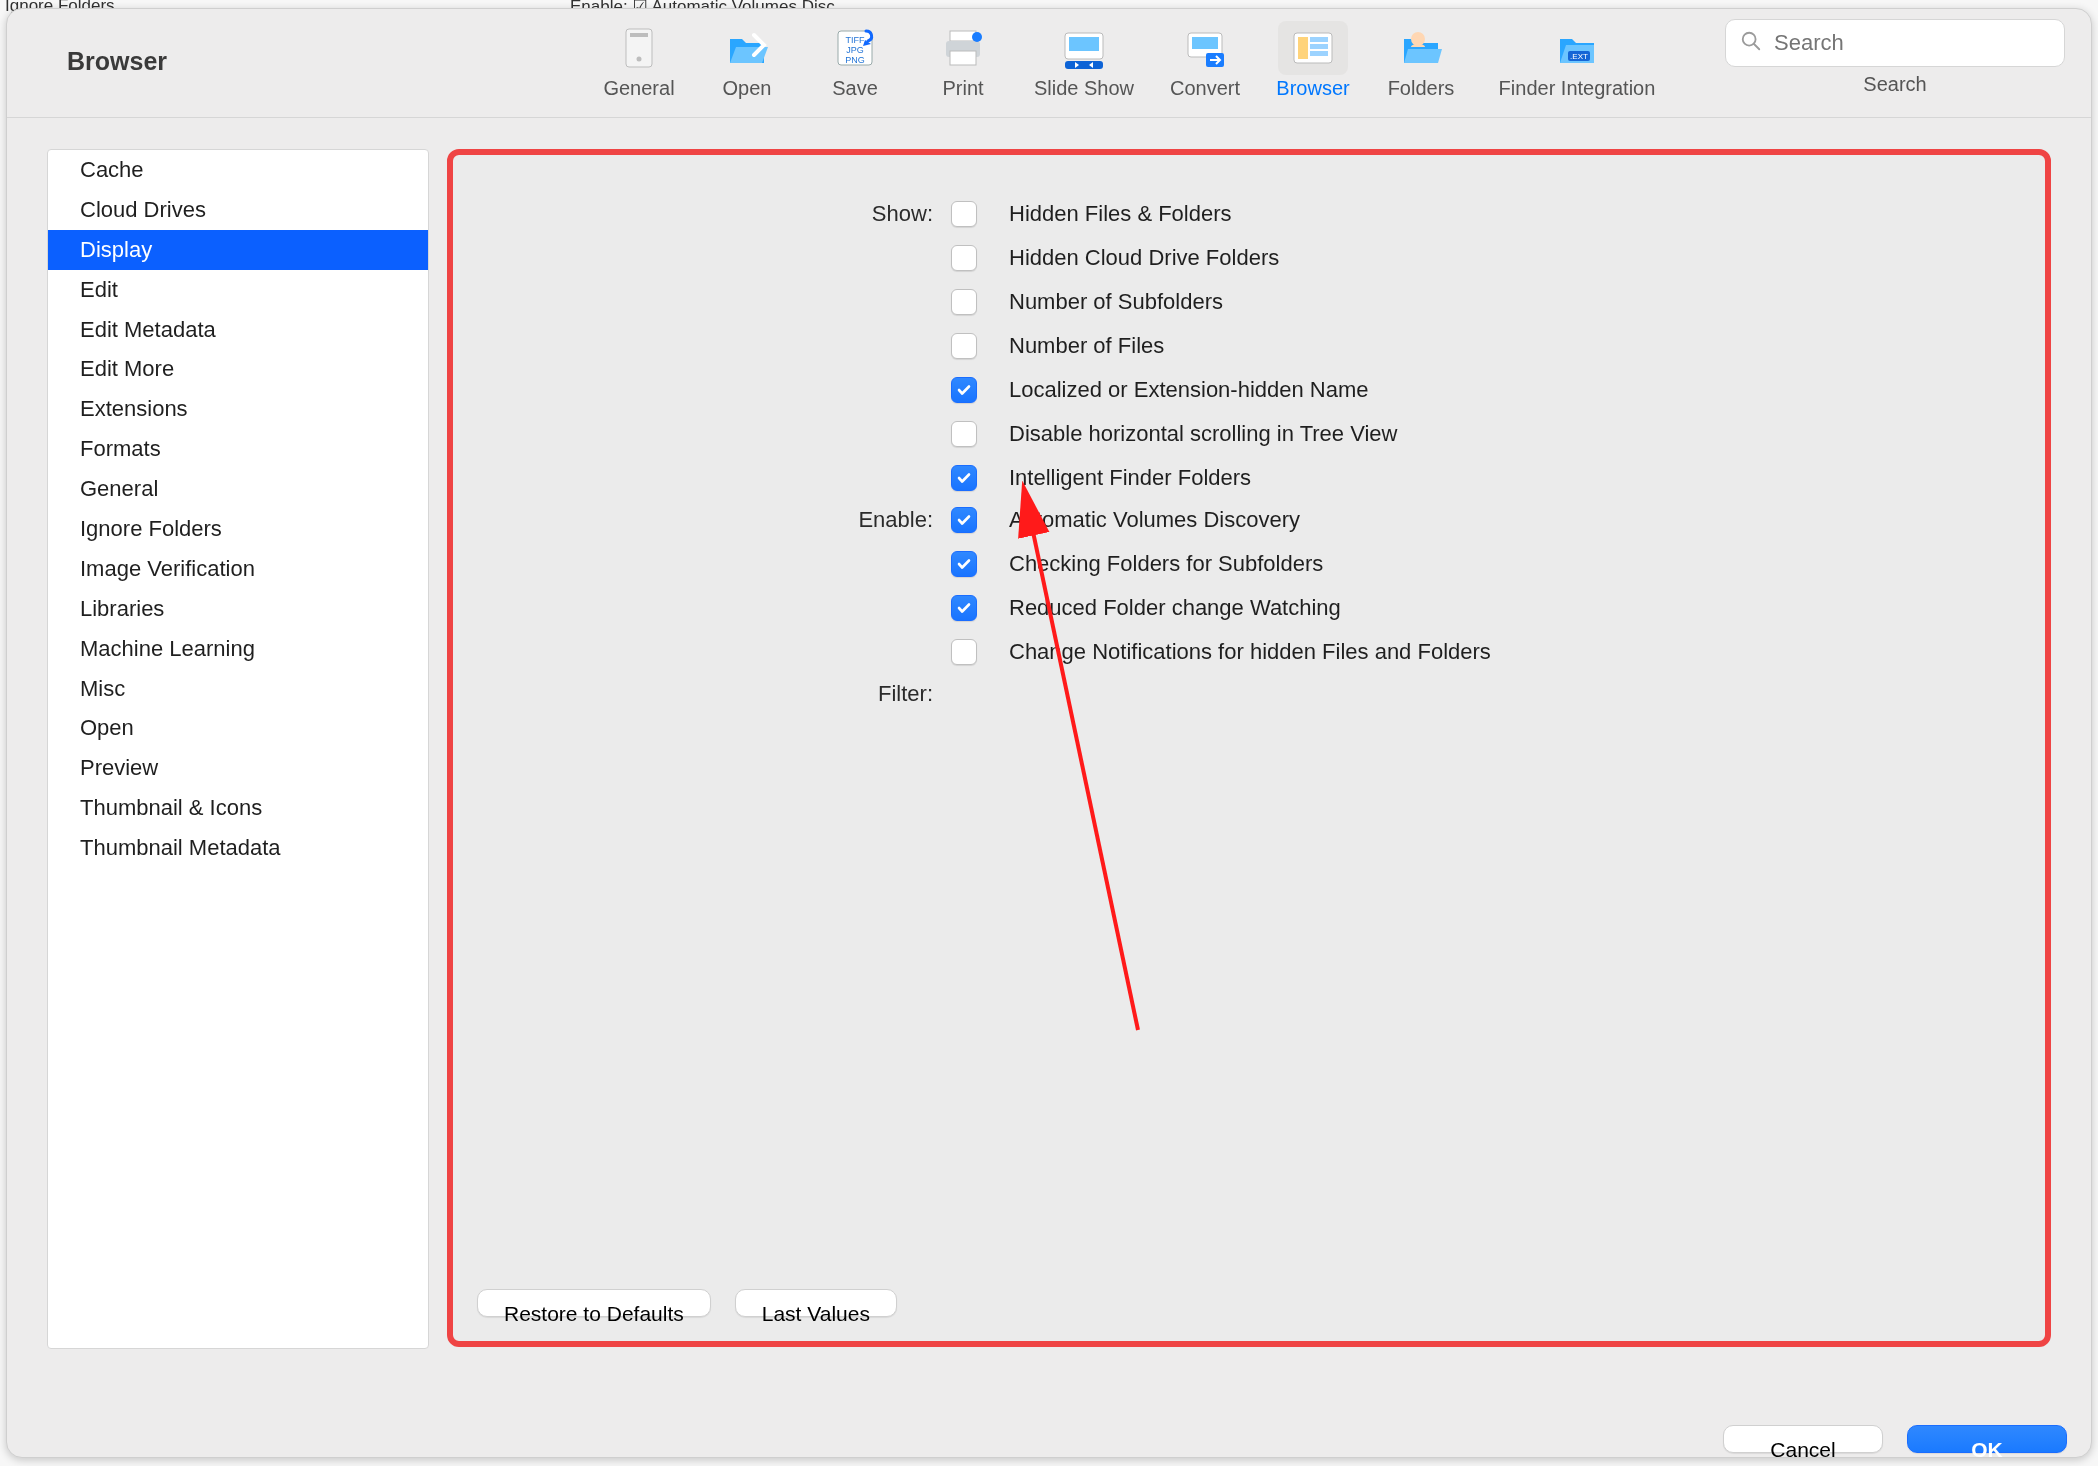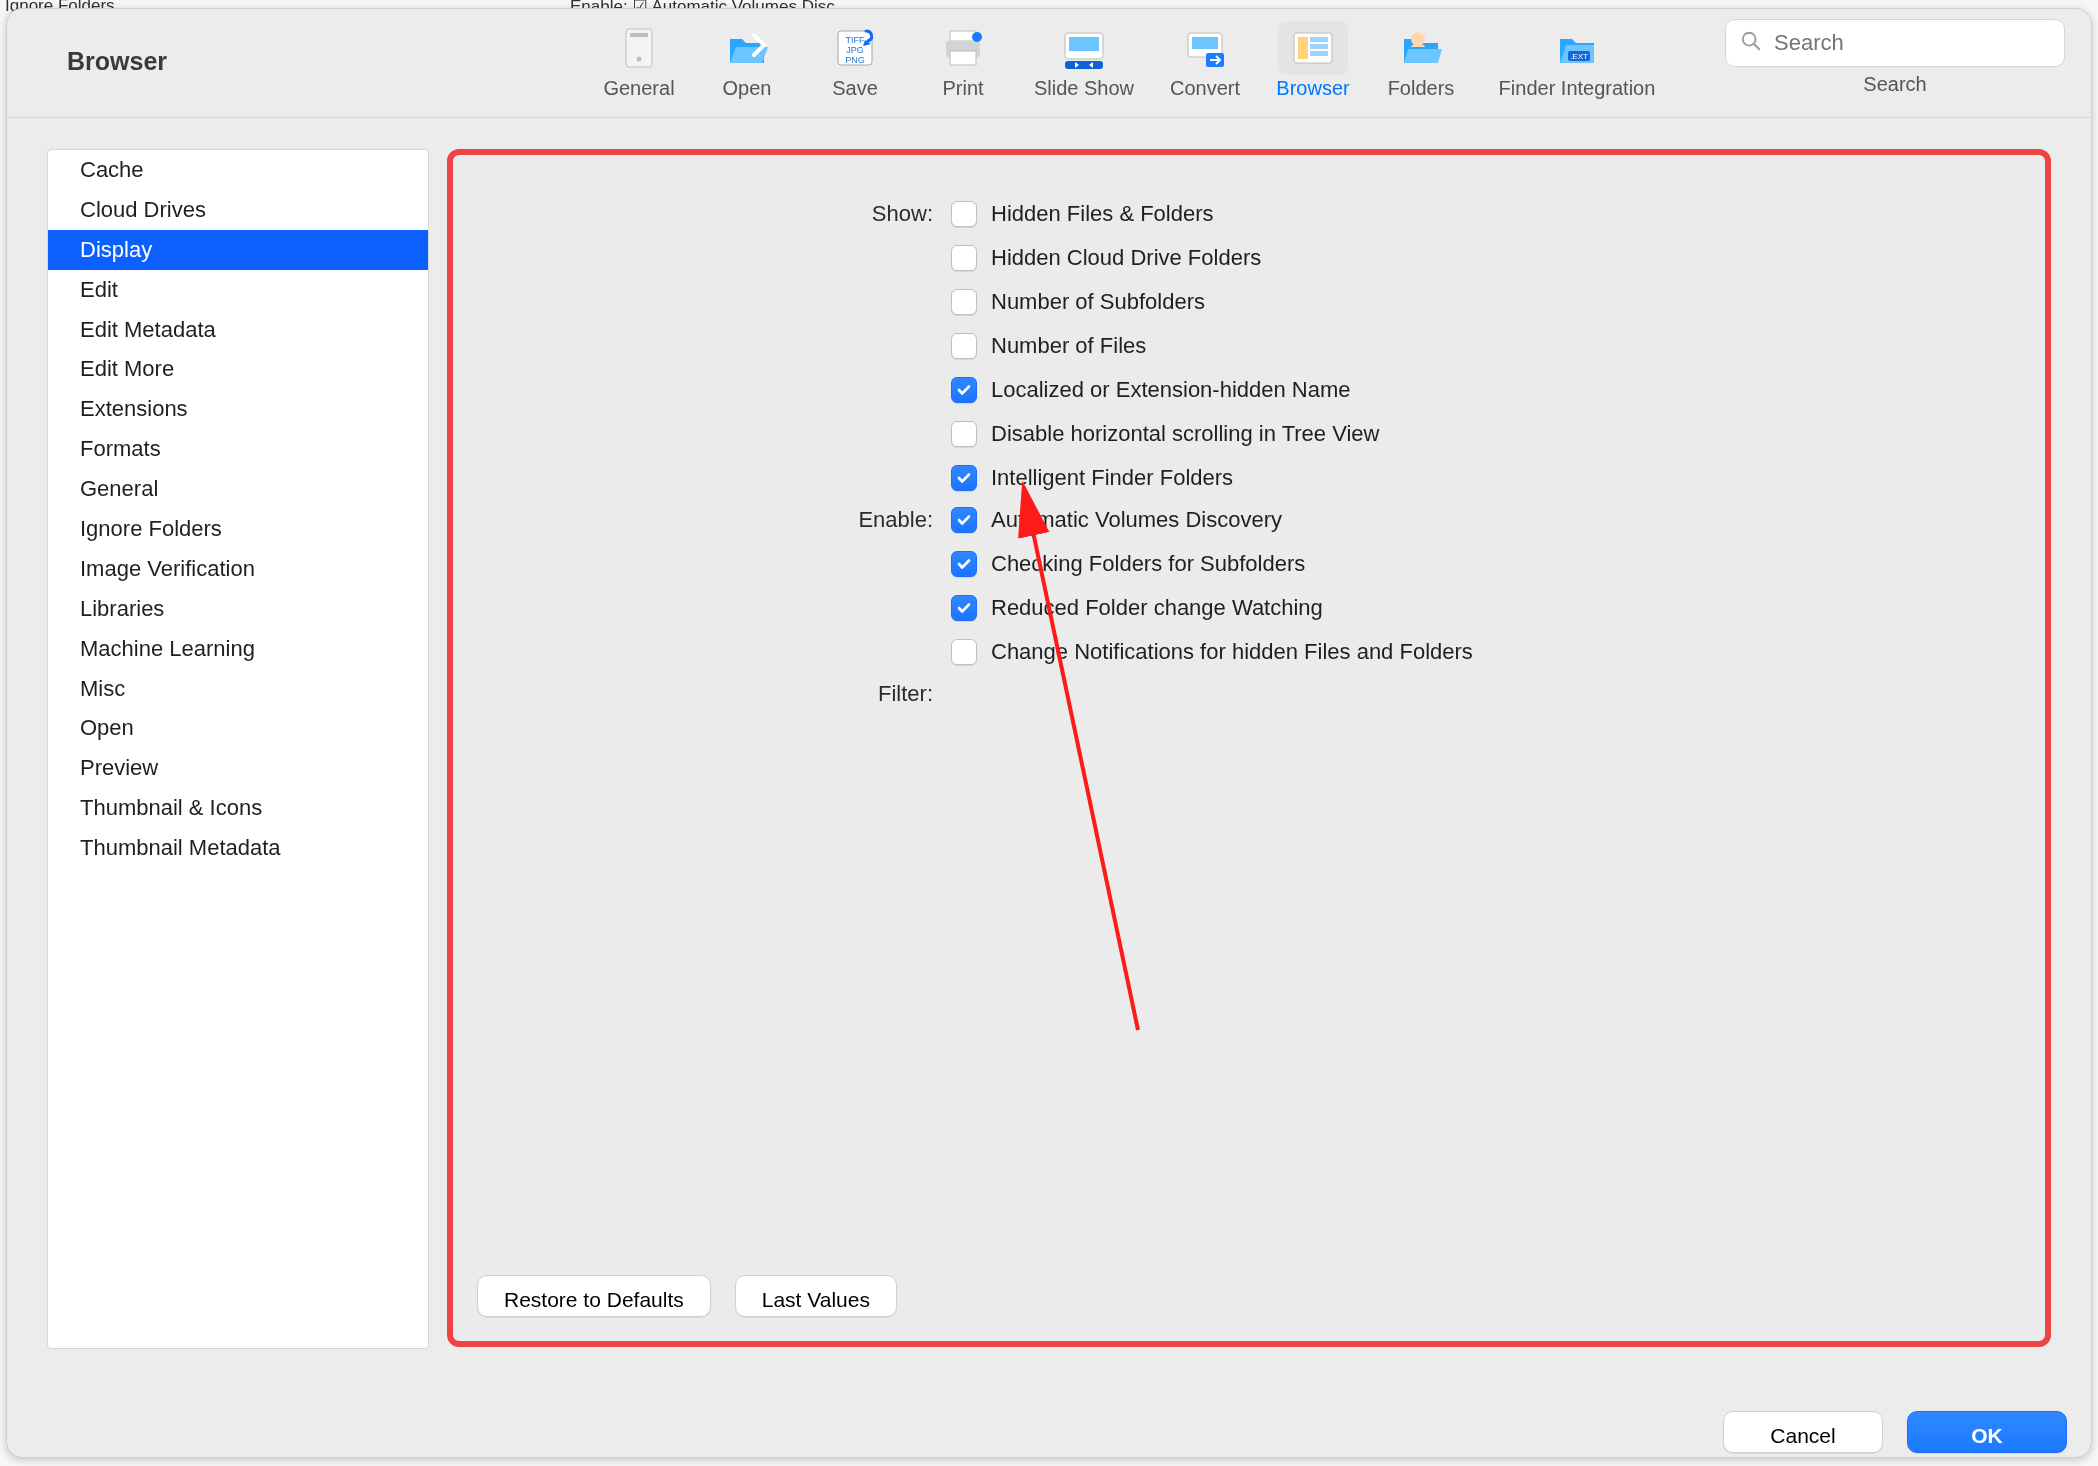--- a/index.html
+++ b/index.html
@@ -104,21 +104,21 @@
   .form{
     position:absolute;left:0;right:0;top:40px;
     font-size:22px;
   }
   .group{display:flex;margin-bottom:4px;}
   .group .glabel{
     width:480px;text-align:right;padding-right:18px;line-height:38px;
     color:#2b2b2b;
   }
   .options{display:flex;flex-direction:column;gap:6px;}
-  .opt{display:flex;align-items:center;gap:14px;line-height:38px;cursor:pointer;}
+  .opt{display:flex;align-items:center;gap:32px;line-height:38px;cursor:pointer;}
   .cb{
     width:24px;height:24px;border-radius:6px;
     background:#fff;border:1px solid var(--checkbox-border);
     display:flex;align-items:center;justify-content:center;
     box-shadow:0 1px 1px rgba(0,0,0,.1);
   }
   .cb.checked{
     background:linear-gradient(#2f88ff,#1974ff);
     border-color:#1a6dff;
   }
@@ -129,21 +129,21 @@
     margin-left:248px;
   }
   .sort-row input{
     width:150px;height:30px;border:1px solid #d9d9d9;border-radius:2px;
     background:var(--input-bg);font-size:21px;padding:0 8px;outline:none;
   }
   .bottom-btns{
     position:absolute;left:24px;bottom:24px;display:flex;gap:24px;
   }
   .btn{
-    height:42px;border-radius:10px;border:1px solid var(--btn-border);
+    height:28px;border-radius:10px;border:1px solid var(--btn-border);
     background:var(--btn-bg);font-size:21px;padding:12px 26px;cursor:pointer;
     box-shadow:0 1px 1px rgba(0,0,0,.08);
   }
   .footer{
     position:absolute;right:24px;bottom:4px;display:flex;gap:24px;
   }
   .footer .btn{min-width:160px;}
   .btn.primary{
     background:linear-gradient(#2f88ff,#1a7aff);color:#fff;
     border-color:#1a6dff;font-weight:600;

